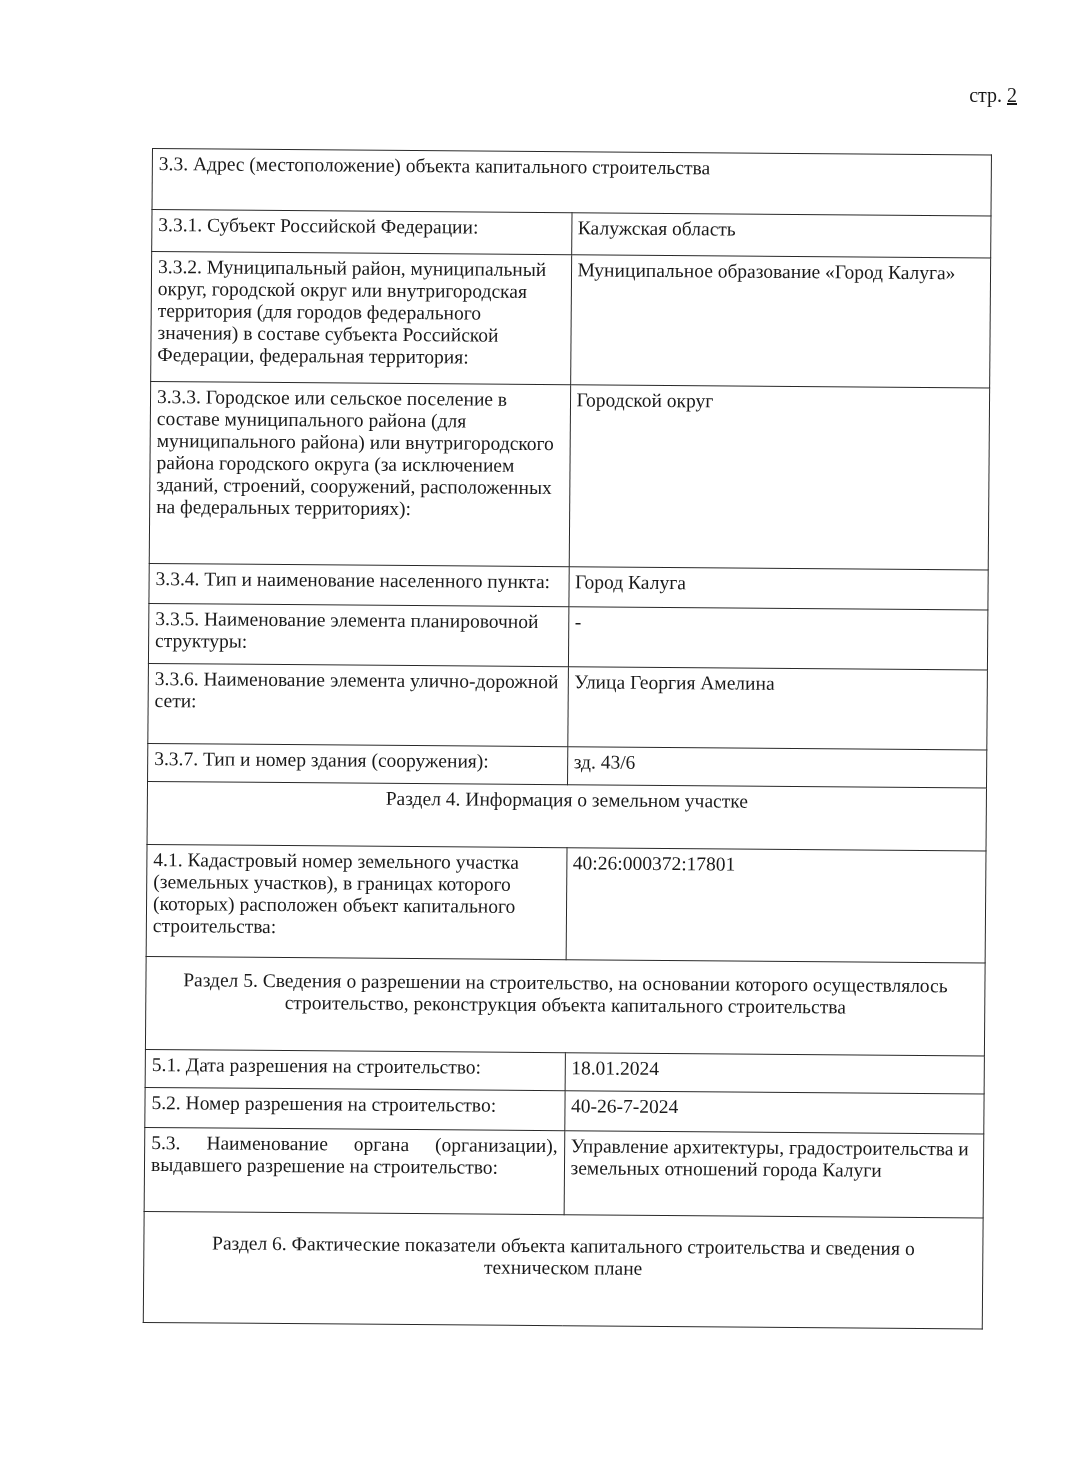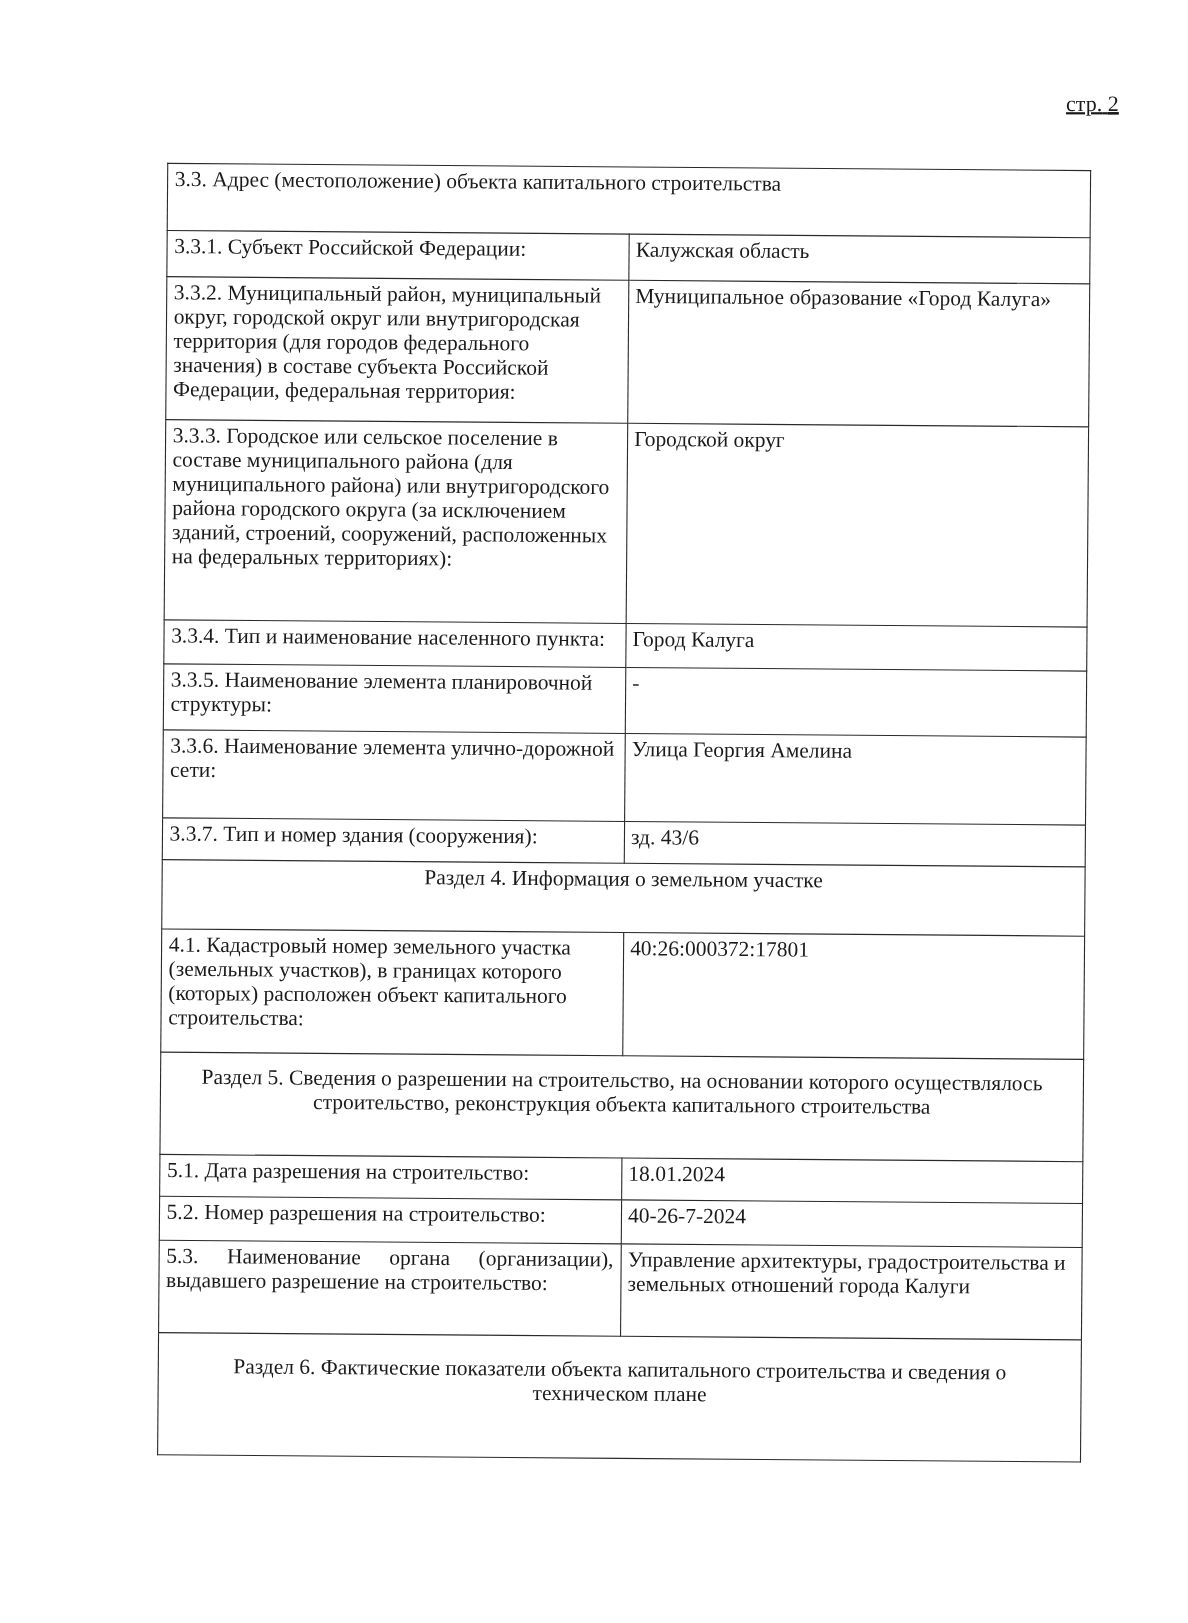--- a/index.html
+++ b/index.html
@@ -1,18 +1,18 @@
 <!DOCTYPE html>
 <html><head>
 <meta charset="utf-8">
 <style>
   html, body { margin: 0; padding: 0; background: #ffffff; }
   body { width: 1080px; height: 1475px; position: relative; overflow: hidden;
          font-family: "Liberation Serif", "DejaVu Serif", serif; color: #1a1a1a; }
-  .page-num { position: absolute; top: 84px; right: 63px; font-size: 20px; text-decoration: underline; }
+  .page-num { position: absolute; top: 84px; right: 63px; font-size: 20px; }
   .page-num .n { text-decoration: underline; }
   .doc { position: absolute; left: 152px; top: 148px; width: 840px;
          transform: rotate(0.45deg); transform-origin: 0 0; }
   table { width: 100%; border-collapse: collapse; table-layout: fixed; }
   td { border: 1.5px solid #2a2a2a; vertical-align: top; padding: 4px 6px 6px 6px;
        font-size: 19.5px; line-height: 22px; }
   td.l { width: 447px; }
   td.full { text-align: left; }
   td.center { text-align: center; }
   td.just { text-align: justify; text-align-last: left; }

